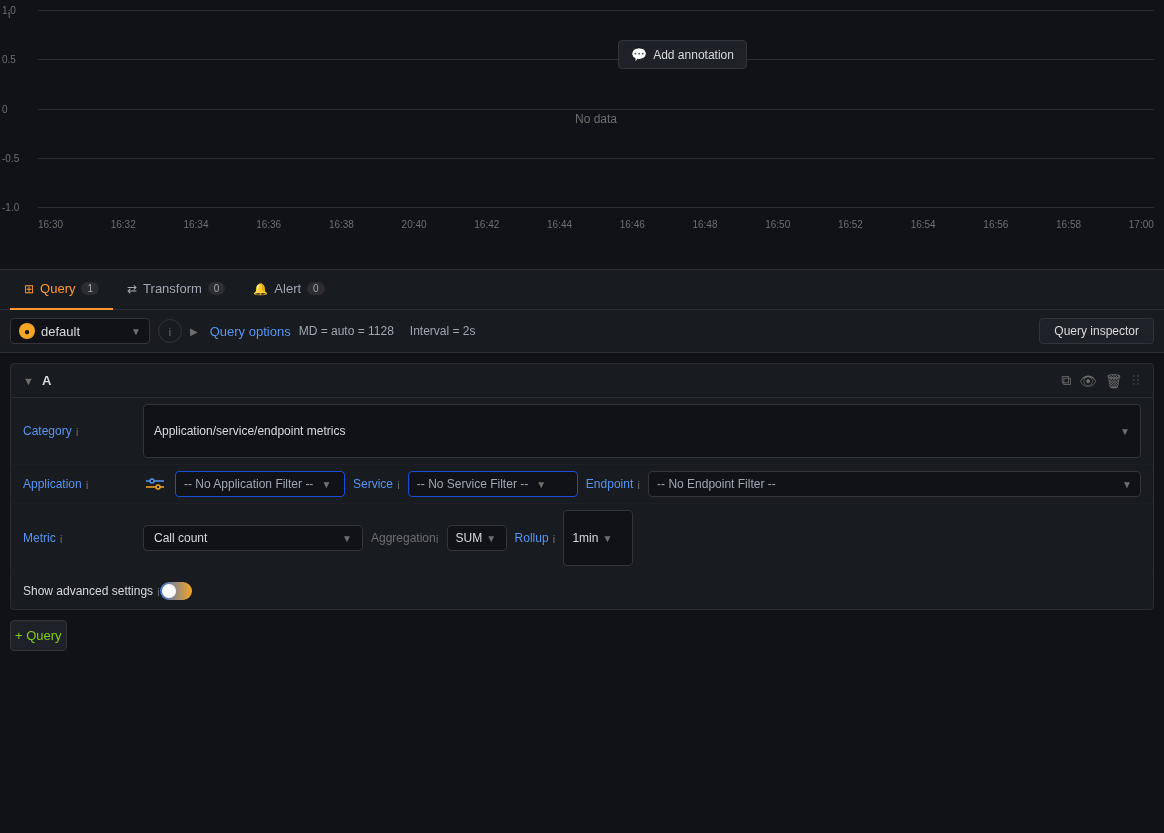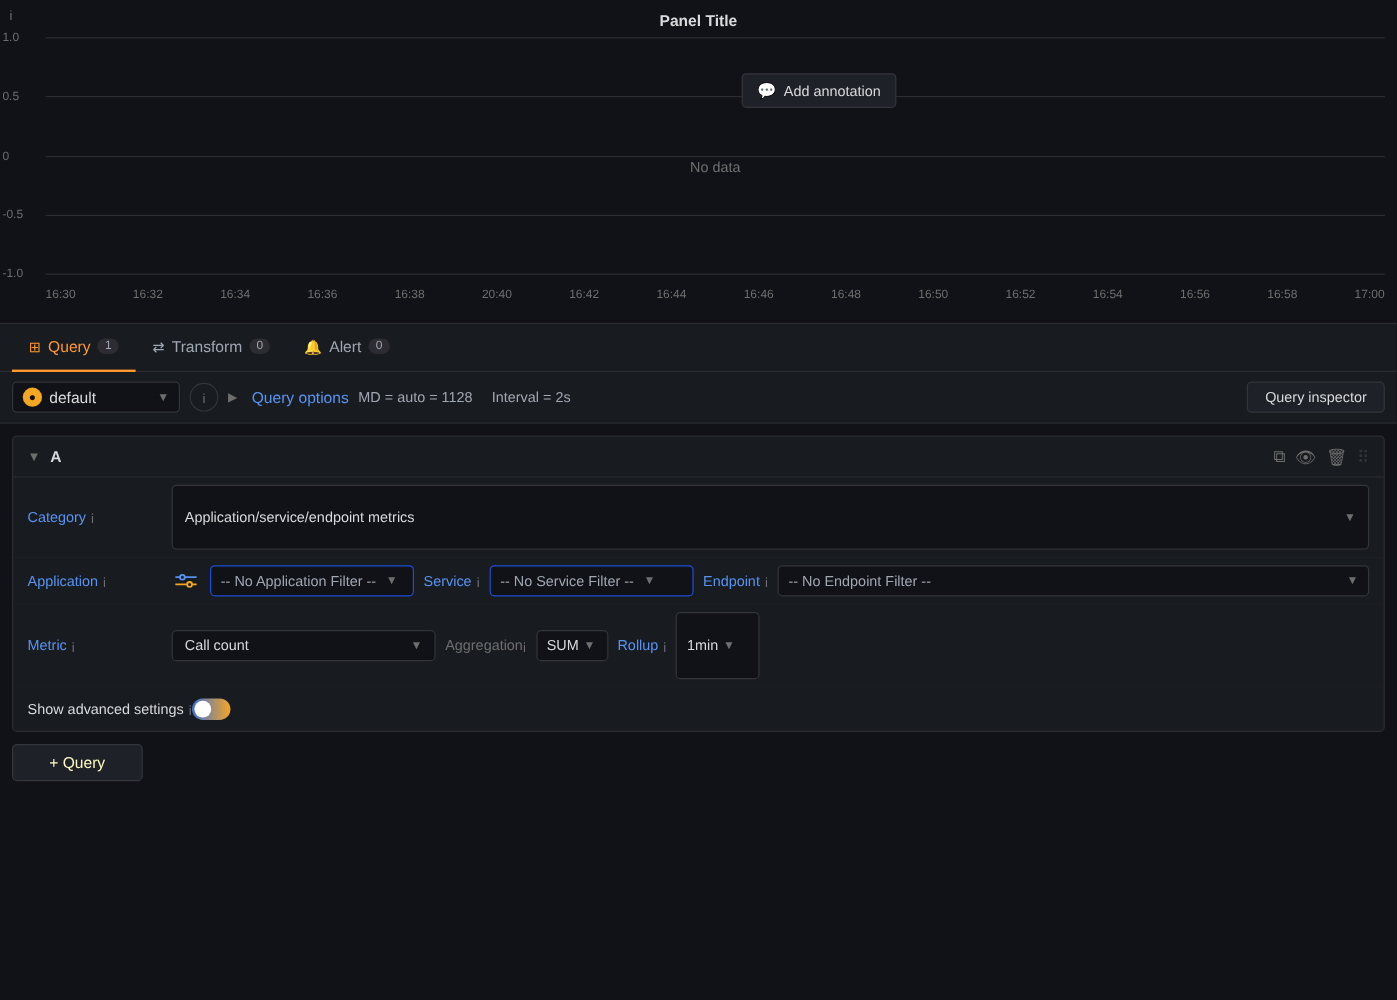--- a/index.html
+++ b/index.html
@@ -446,22 +446,22 @@
 
     
     .add-query-btn {
       display: flex;
       align-items: center;
       gap: 6px;
       margin: 8px 10px;
       background: #1f2128;
       border: 1px solid #34343c;
       border-radius: 4px;
-      padding: 7px 30px;
-      color: #fef9c3;
+      padding: 7px 4px;
+      color: #84cc16;
       font-size: 13px;
       cursor: pointer;
       width: fit-content;
     }
 
     .small-info {
       color: #6e6e6e;
       font-size: 11px;
       cursor: pointer;
     }
@@ -470,21 +470,20 @@
       color: #6e6e6e;
       font-size: 10px;
       margin-right: 4px;
     }
   </style>
 </head>
 <body>
 
 <div class="chart-container">
   <span class="info-icon-corner">i</span>
-  <div class="panel-title">Panel Title</div>
 
   <div class="chart-inner">
 
     <div class="annotation-popup">
       <span class="annotation-icon">💬</span>
       <span>Add annotation</span>
     </div>
 
     <div class="chart-grid">
       <div class="chart-grid-line">

